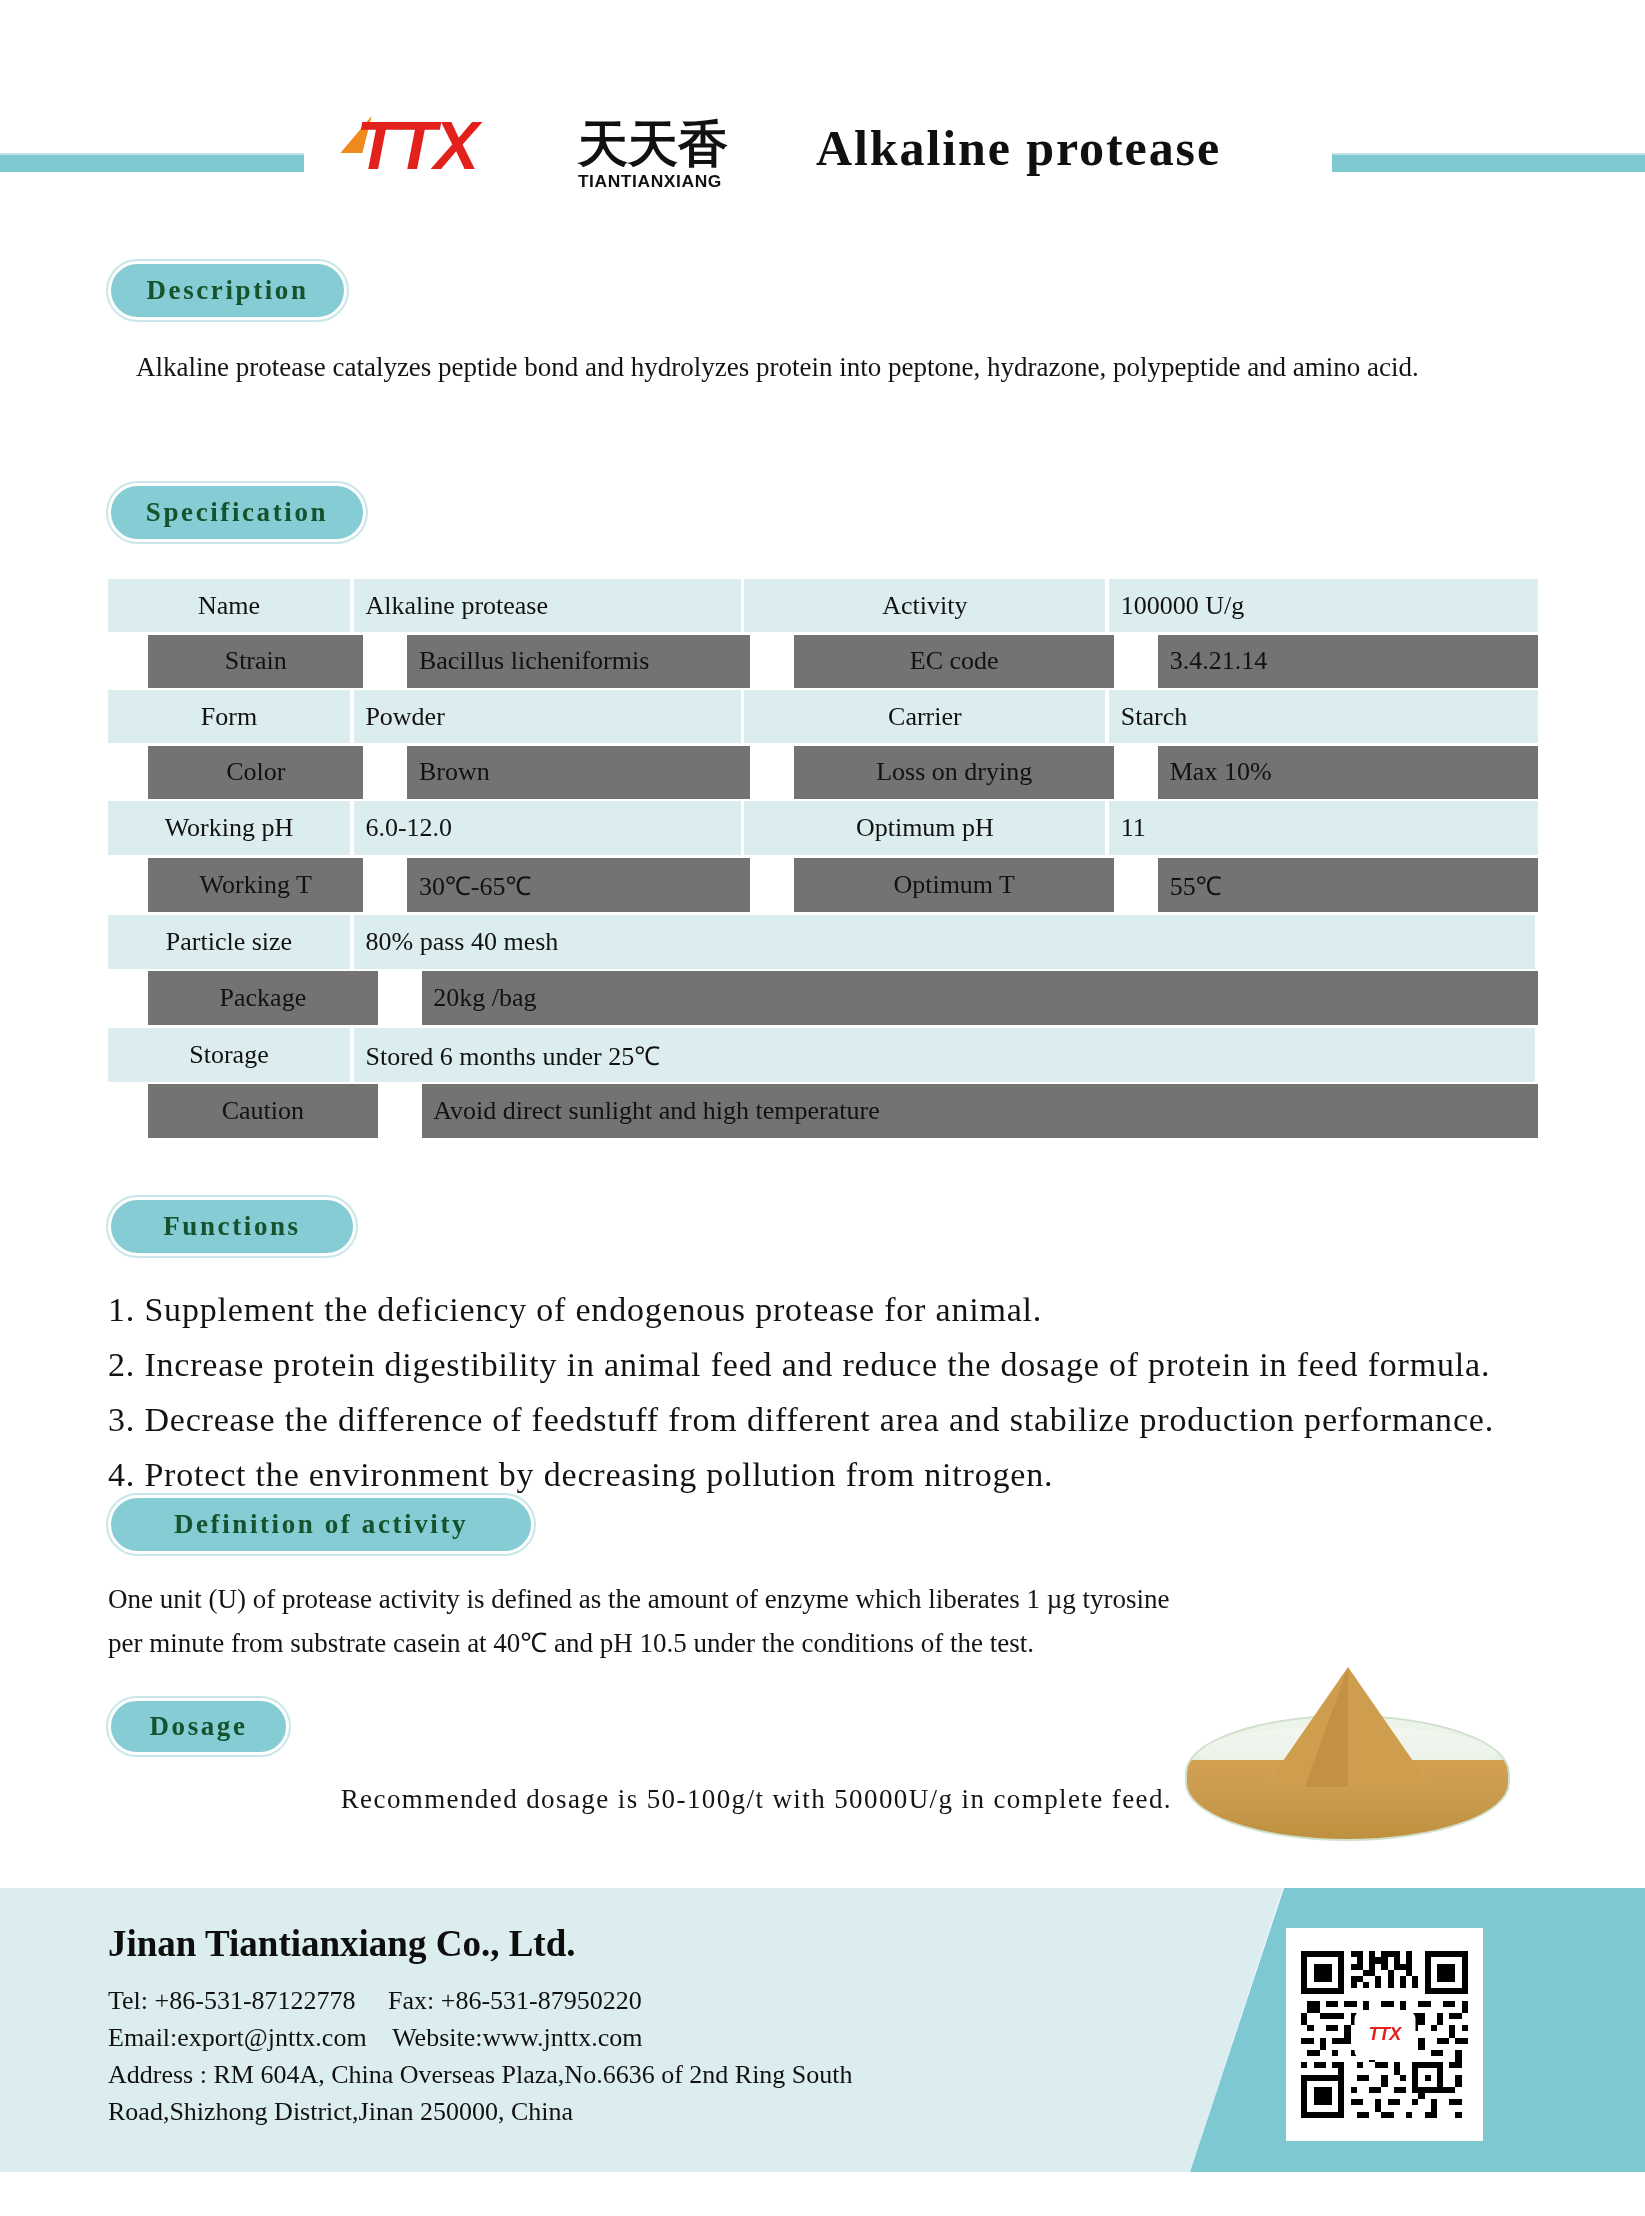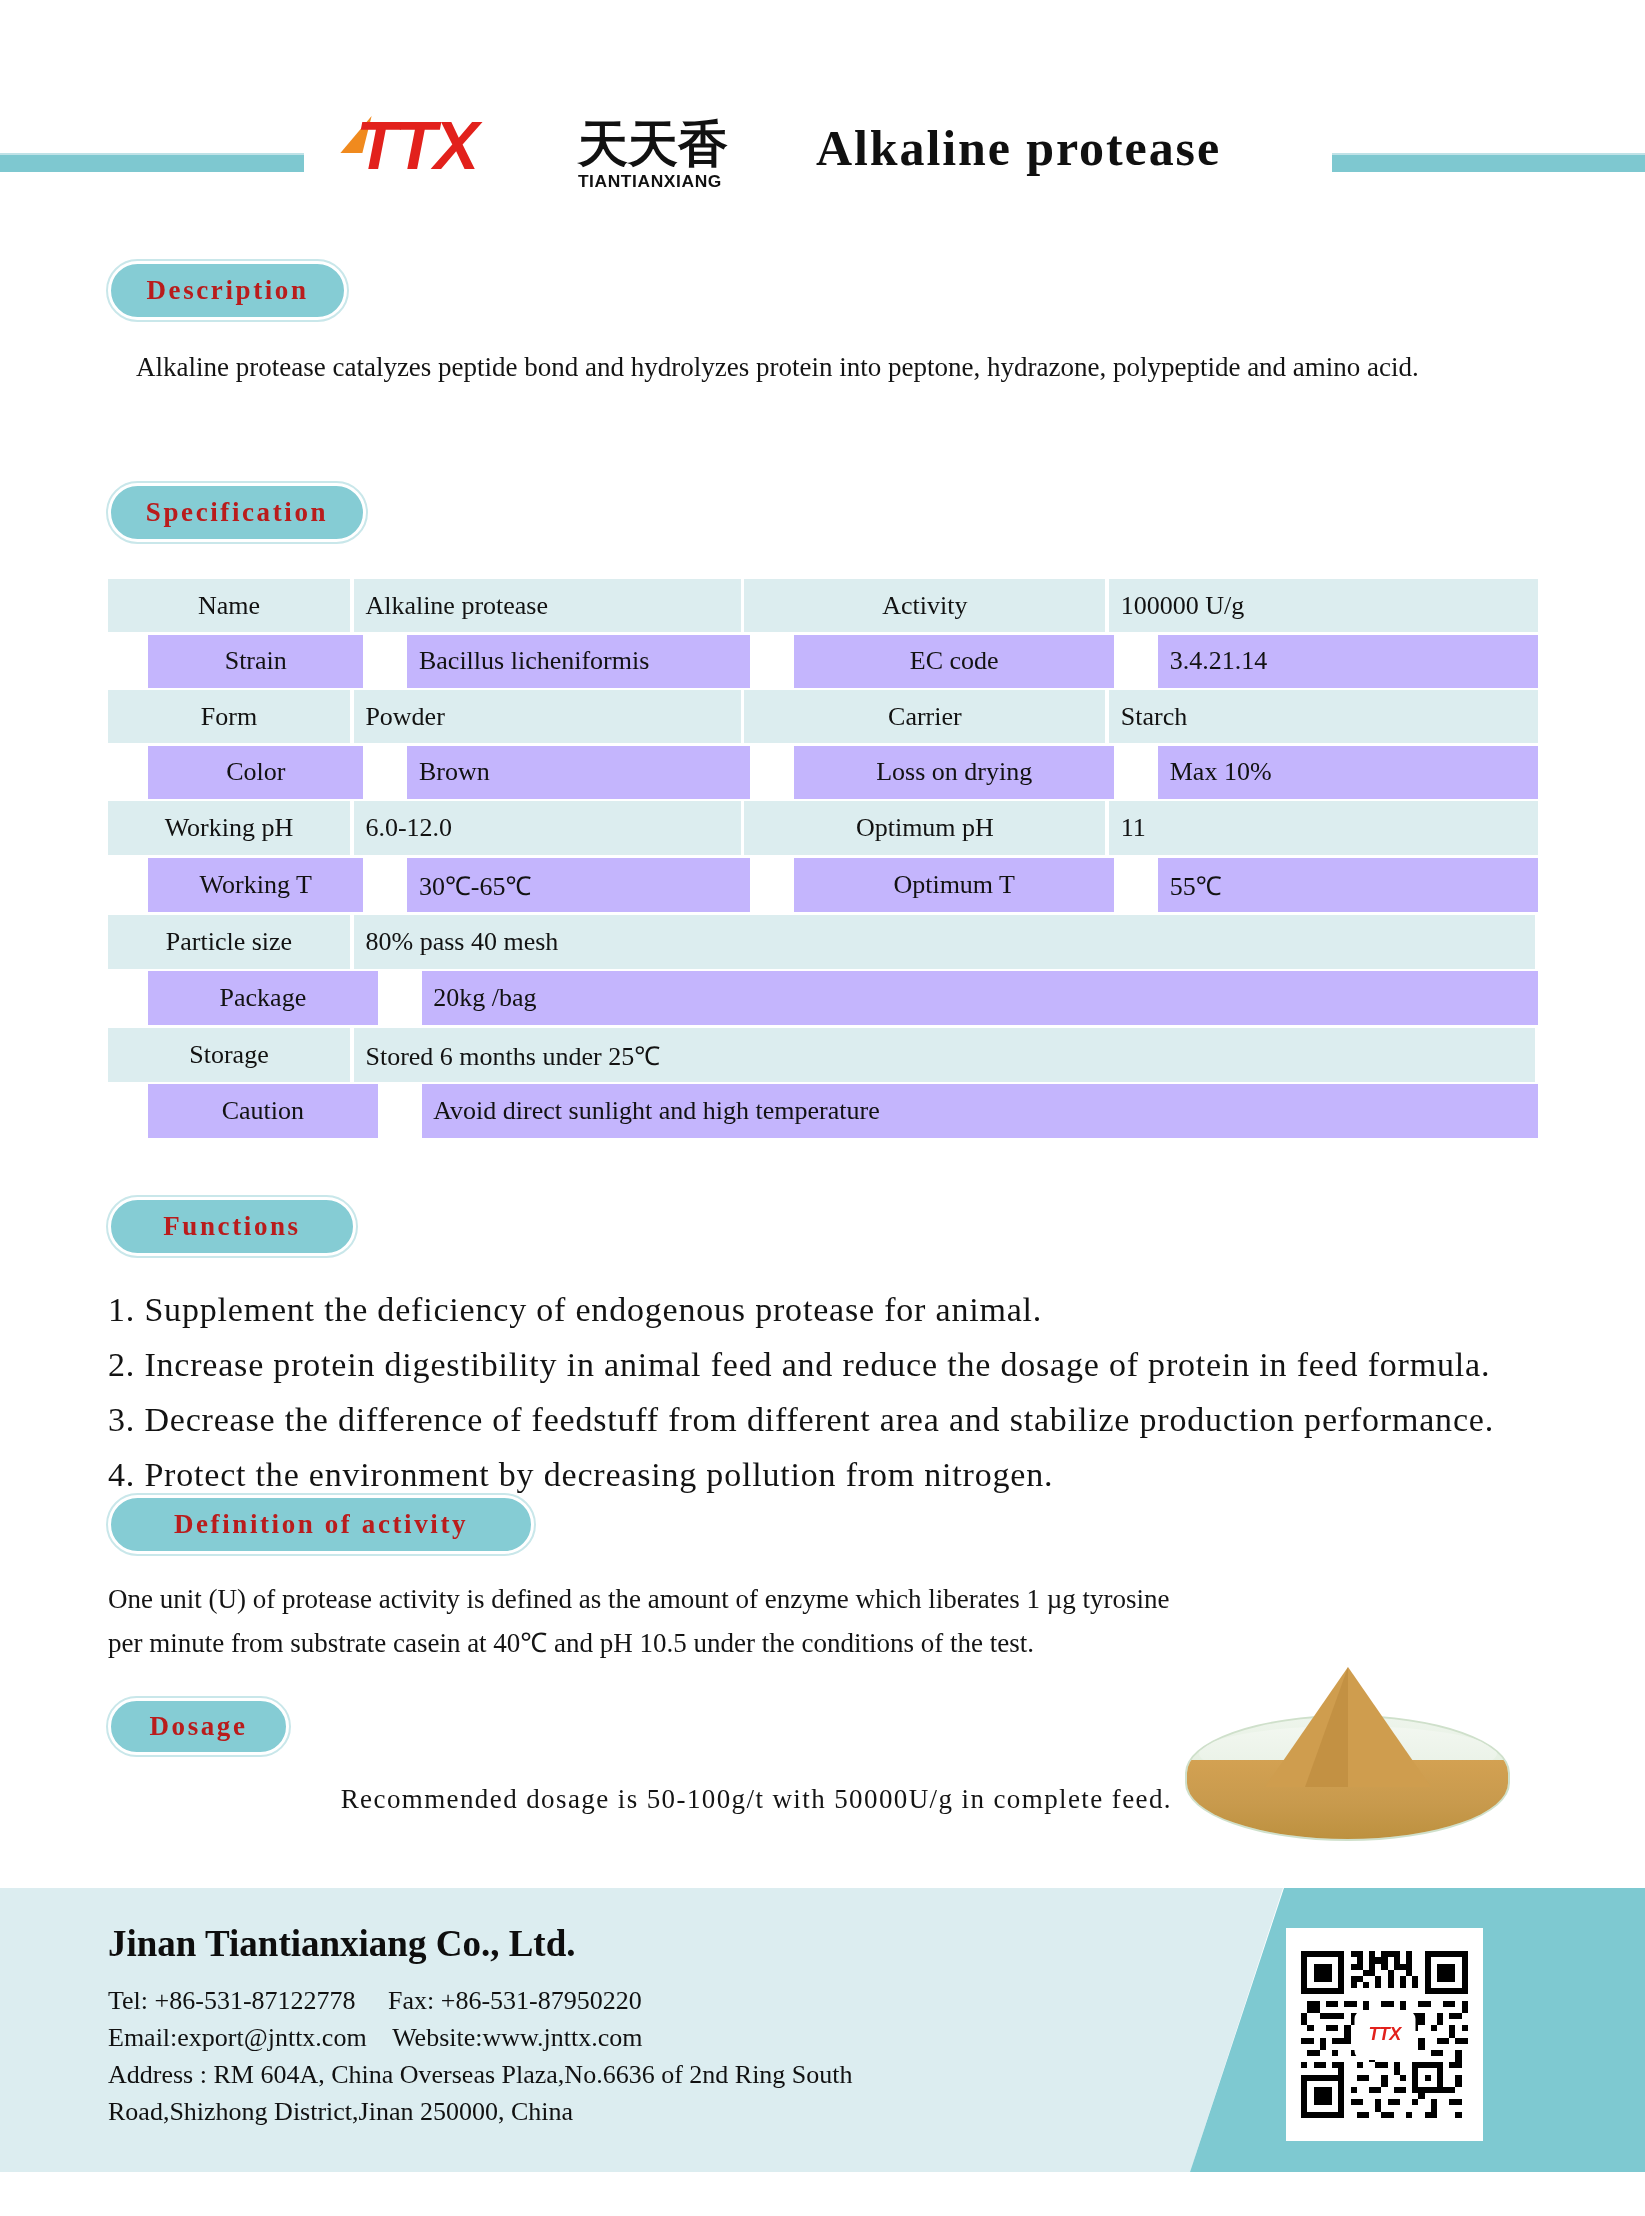--- a/index.html
+++ b/index.html
@@ -92,21 +92,21 @@
   
   .pill {
     position: absolute;
     background: #85ccd4;
     border: 3.2px solid #ffffff;
     outline: 2.6px solid #c9e7ea;
     border-radius: 34px;
     display: flex;
     align-items: center;
     justify-content: center;
-    color: #b91c1c;
+    color: #14532d;
     font-weight: bold;
     font-size: 27px;
     letter-spacing: 2.6px;
     font-family: "Liberation Serif", serif;
   }
 
   
   .body-text {
     position: absolute;
     font-size: 27px;
@@ -128,21 +128,21 @@
   .srow { display: flex; gap: 3.9px; height: 53px; text-align: right; }
   .scell {
     display: flex;
     align-items: center;
     font-size: 26px;
     color: #121212;
     font-family: "Liberation Serif", serif;
     padding: 0 11.6px;
   }
   .lt { background: #dcedef; }
-  .dk { background: #c4b5fd; margin-left: 40px; }
+  .dk { background: #737373; margin-left: 40px; }
   .c-label { width: 242px; justify-content: center; }
   .c-value { width: 387px; }
   .c-label2 { width: 361px; justify-content: center; }
   .c-value2 { width: 429px; }
   .c-wide { width: 1181px; }
   .h84 { height: 54px; }
 
   
   .fn-list { position: absolute; }
   .fn-item {

